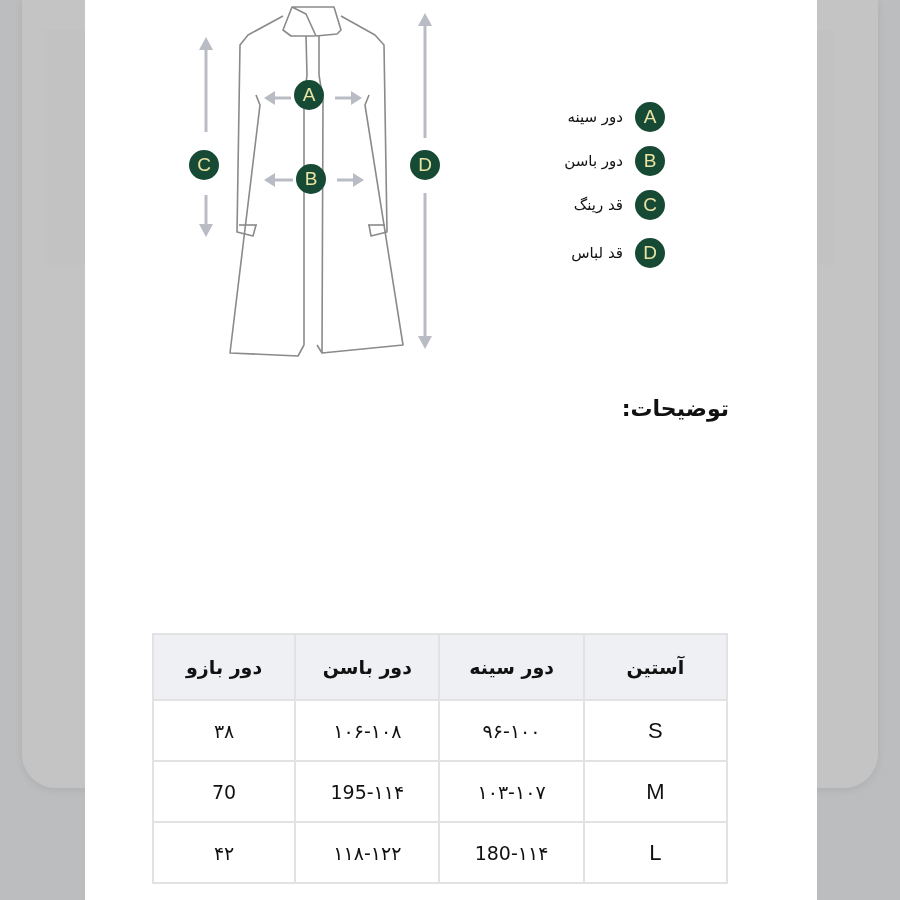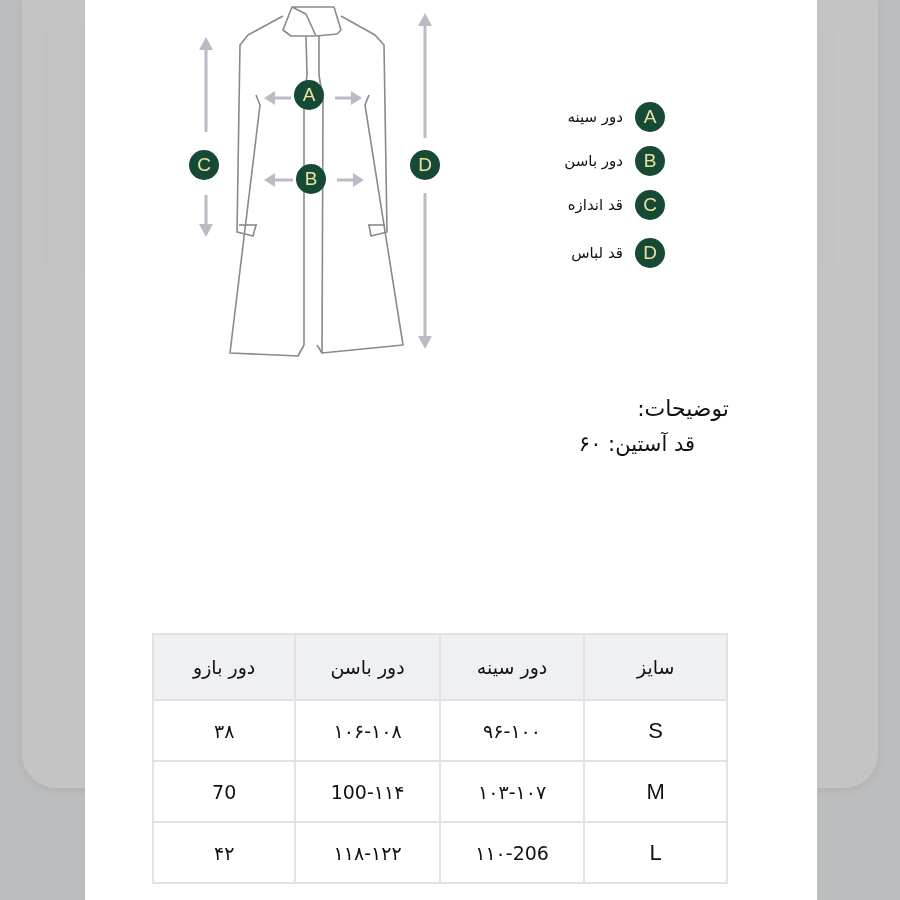--- a/index.html
+++ b/index.html
@@ -29,32 +29,32 @@
   .badge {
     width:30px; height:30px; border-radius:50%; background:#174a34; color:#e9e3a4;
     display:flex; align-items:center; justify-content:center;
     font-family:"Liberation Sans", sans-serif; font-size:19px; flex:0 0 30px;
   }
   .legend-label { font-size:15px; color:#111; white-space:nowrap; }
   .desc {
     position:absolute; right:88px; top:392px; width:520px;
     direction:rtl; text-align:right; color:#111;
   }
-  .desc-title { font-size:22px; font-weight:normal; line-height:34px; }
+  .desc-title { font-size:22px; font-weight:bold; line-height:34px; }
   .desc-line { font-size:21px; line-height:37px; padding-right:34px; }
   table.size-table {
     position:absolute; left:67px; top:633px; width:576px;
     border-collapse:collapse; direction:rtl;
     border-top:2px solid #b8b8b8;
   }
   .size-table th, .size-table td {
     border:2px solid #e2e2e2; width:144px; text-align:center; color:#111;
   }
   .size-table th {
-    background:#eef0f3; height:62px; font-size:19px; font-weight:normal;
+    background:#eef0f3; height:62px; font-size:19px; font-weight:bold;
   }
   .size-table td { height:57px; font-size:19px; }
   .size-table td.size-cell { font-family:"Liberation Sans", sans-serif; font-size:22px; }
 </style>
 </head>
 <body>
 
 <div class="bg-card"></div>
 <div class="bg-block"></div>
 
@@ -107,57 +107,56 @@
       <div class="legend-item">
         <span class="badge">A</span>
         <span class="legend-label">دور سینه</span>
       </div>
       <div class="legend-item">
         <span class="badge">B</span>
         <span class="legend-label">دور باسن</span>
       </div>
       <div class="legend-item">
         <span class="badge">C</span>
-        <span class="legend-label">قد اندازه</span>
+        <span class="legend-label">قد رینگ</span>
       </div>
       <div class="legend-item">
         <span class="badge">D</span>
         <span class="legend-label">قد لباس</span>
       </div>
     </div>
   </div>
 
   <div class="desc">
     <div class="desc-title">توضیحات:</div>
-    <div class="desc-line">قد آستین: ۶۰</div>
   </div>
 
   <table class="size-table">
     <thead>
       <tr>
-        <th>سایز</th>
+        <th>آستین</th>
         <th>دور سینه</th>
         <th>دور باسن</th>
         <th>دور بازو</th>
       </tr>
     </thead>
     <tbody>
       <tr>
         <td class="size-cell">S</td>
         <td>۹۶-۱۰۰</td>
         <td>۱۰۶-۱۰۸</td>
         <td>۳۸</td>
       </tr>
       <tr>
         <td class="size-cell">M</td>
         <td>۱۰۳-۱۰۷</td>
-        <td>100-۱۱۴</td>
+        <td>195-۱۱۴</td>
         <td>70</td>
       </tr>
       <tr>
         <td class="size-cell">L</td>
-        <td>۱۱۰-206</td>
+        <td>180-۱۱۴</td>
         <td>۱۱۸-۱۲۲</td>
         <td>۴۲</td>
       </tr>
     </tbody>
   </table>
 </div>
 
 </body></html>

